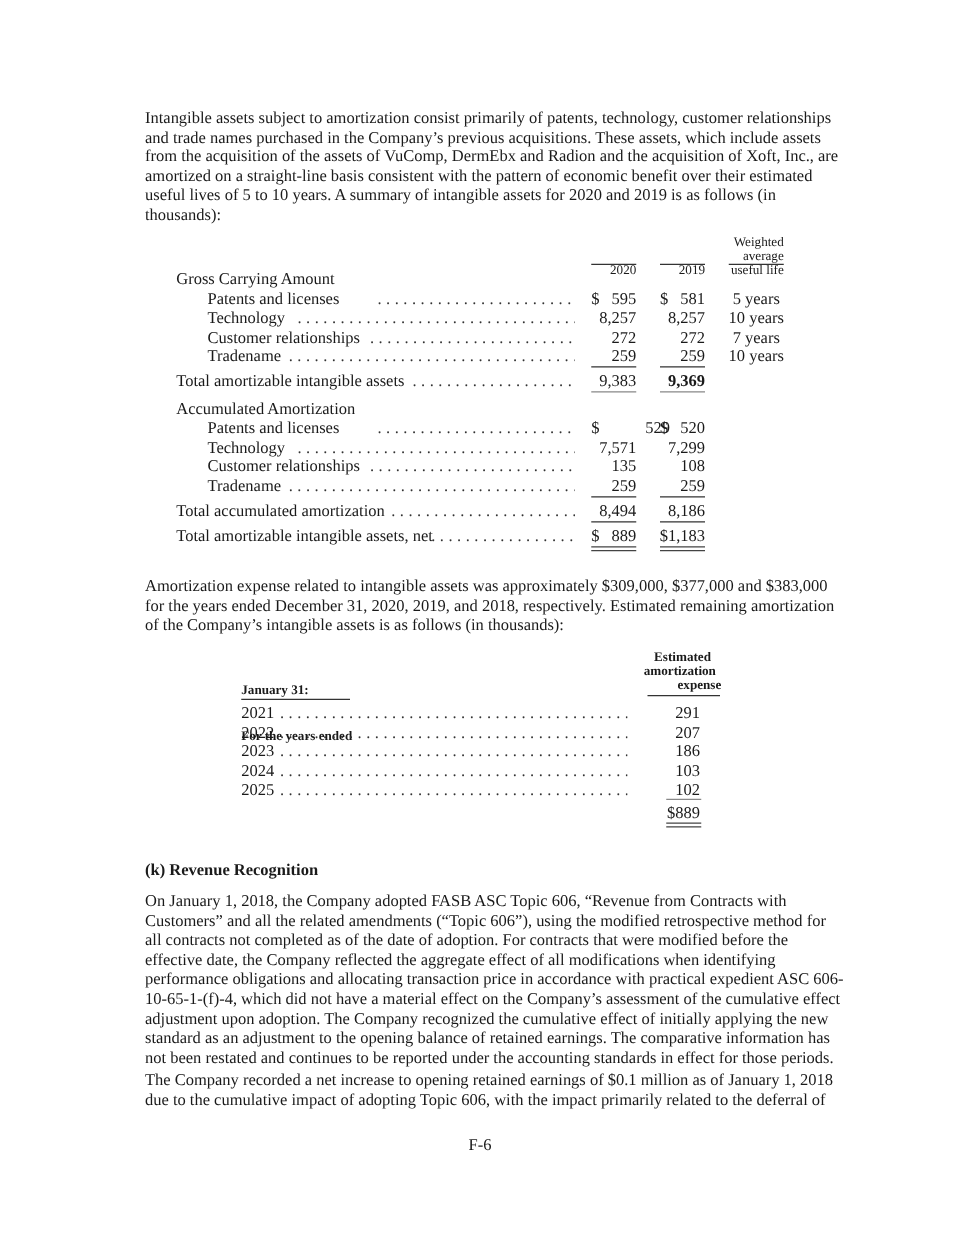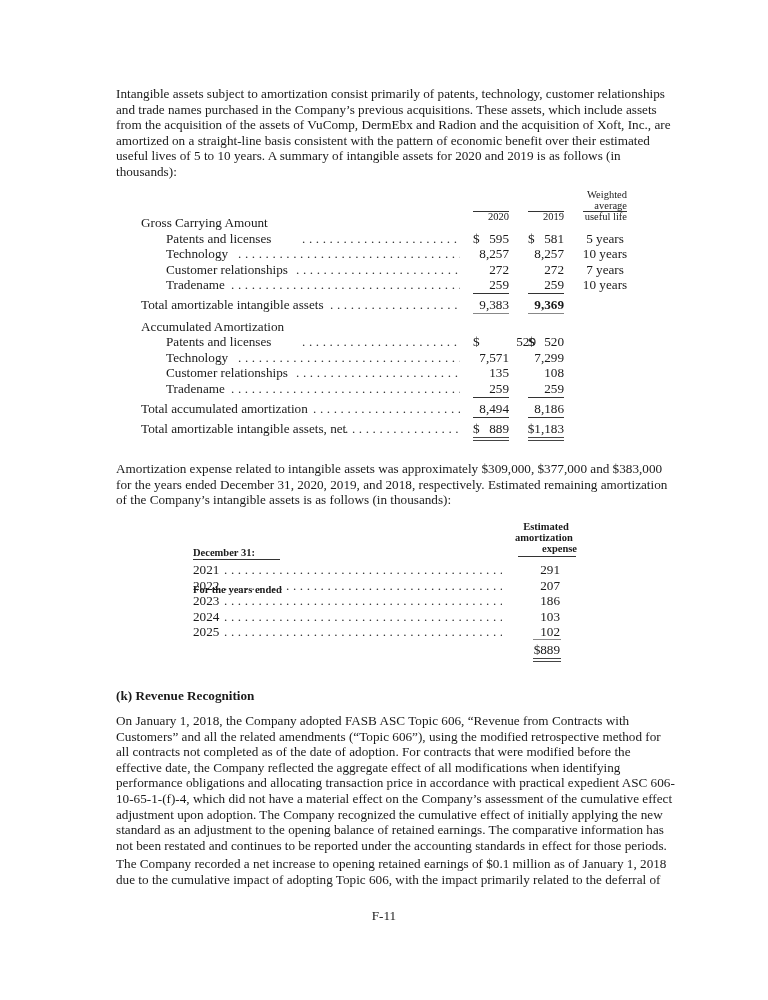--- a/index.html
+++ b/index.html
@@ -128,21 +128,21 @@
     <div class="num" style="left:518px; top:421px; width:46px;">$1,183</div>
   </div>
   <div class="dline" style="left:473px; top:437px; width:36px;"></div>
   <div class="dline" style="left:528px; top:437px; width:36px;"></div>
 </div>
 
 <p class="para" style="top:461px;">Amortization expense related to intangible assets was approximately $309,000, $377,000 and $383,000 for the years ended December 31, 2020, 2019, and 2018, respectively. Estimated remaining amortization of the Company’s intangible assets is as follows (in thousands):</p>
 
 <div>
   <div class="small-bold-hdr" style="left:193px; top:536px;margin-top:48px;">For the years ended</div>
-  <div class="small-bold-hdr" style="left:193px; top:547px;">December 31:</div>
+  <div class="small-bold-hdr" style="left:193px; top:547px;">January 31:</div>
   <div class="uline" style="left:193px; top:559px; width:87px; border-top-width:1.5px;"></div>
 
   <div class="small-bold-hdr" style="left:515px; top:521px; width:62px; text-align:center;">Estimated</div>
   <div class="small-bold-hdr" style="left:515px; top:532px; width:62px; text-align:left;">amortization</div>
   <div class="small-bold-hdr" style="left:515px; top:543px; width:62px; text-align:right;">expense</div>
   <div class="uline" style="left:518px; top:556px; width:58px; border-top-width:1.5px;"></div>
 
   <div>
     <div class="lbl" style="left:193px; top:562px;">2021</div>
     <div class="dots" style="left:224px; top:562px; width:278px;">..................................................</div>
@@ -170,13 +170,13 @@
   </div>
   <div class="uline" style="left:533px; top:639px; width:28px; border-top-color:#888;"></div>
   <div class="num" style="left:520px; top:642px; width:40px;">$889</div>
   <div class="dline" style="left:533px; top:658px; width:28px;"></div>
 </div>
 
 <div class="para bold" style="top:688px;">(k) Revenue Recognition</div>
 <p class="para" style="top:713px;">On January 1, 2018, the Company adopted FASB ASC Topic 606, “Revenue from Contracts with Customers” and all the related amendments (“Topic 606”), using the modified retrospective method for all contracts not completed as of the date of adoption. For contracts that were modified before the effective date, the Company reflected the aggregate effect of all modifications when identifying performance obligations and allocating transaction price in accordance with practical expedient ASC 606-10-65-1-(f)-4, which did not have a material effect on the Company’s assessment of the cumulative effect adjustment upon adoption. The Company recognized the cumulative effect of initially applying the new standard as an adjustment to the opening balance of retained earnings. The comparative information has not been restated and continues to be reported under the accounting standards in effect for those periods.</p>
 <p class="para" style="top:856px;">The Company recorded a net increase to opening retained earnings of $0.1 million as of January 1, 2018 due to the cumulative impact of adopting Topic 606, with the impact primarily related to the deferral of</p>
 
-<div style="position:absolute; left:0; width:768px; top:908px; text-align:center;">F-11</div>
+<div style="position:absolute; left:0; width:768px; top:908px; text-align:center;">F-6</div>
 
 </body></html>

